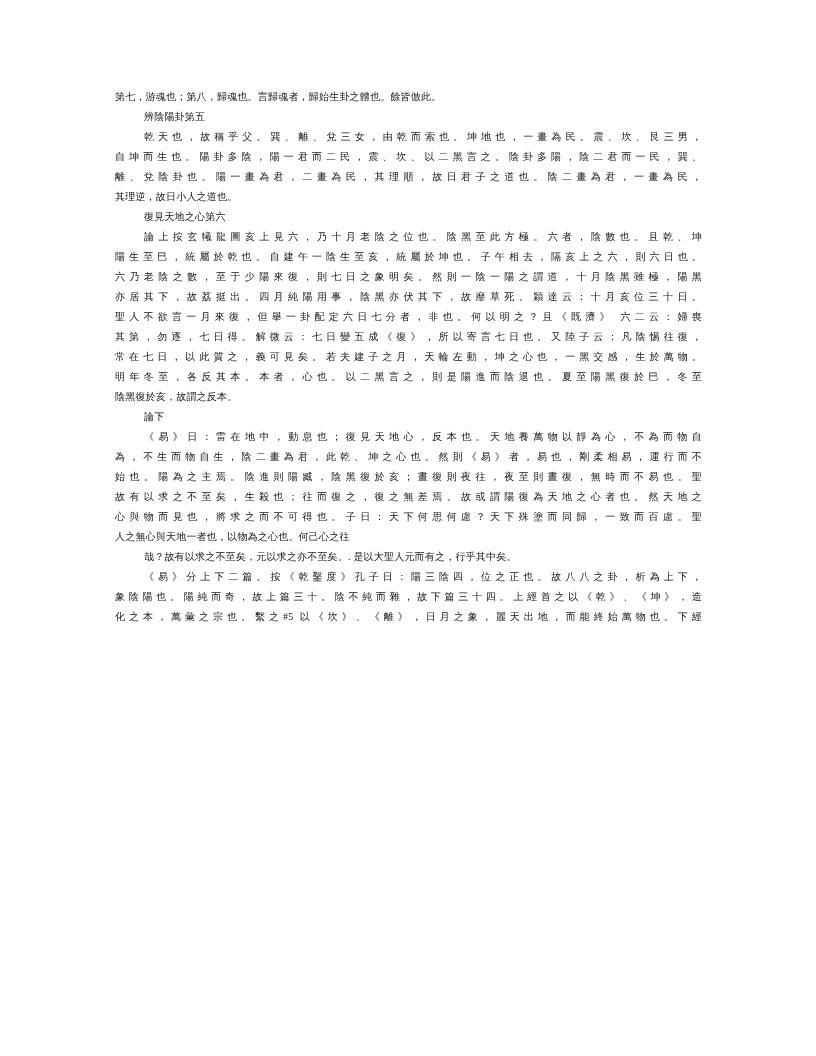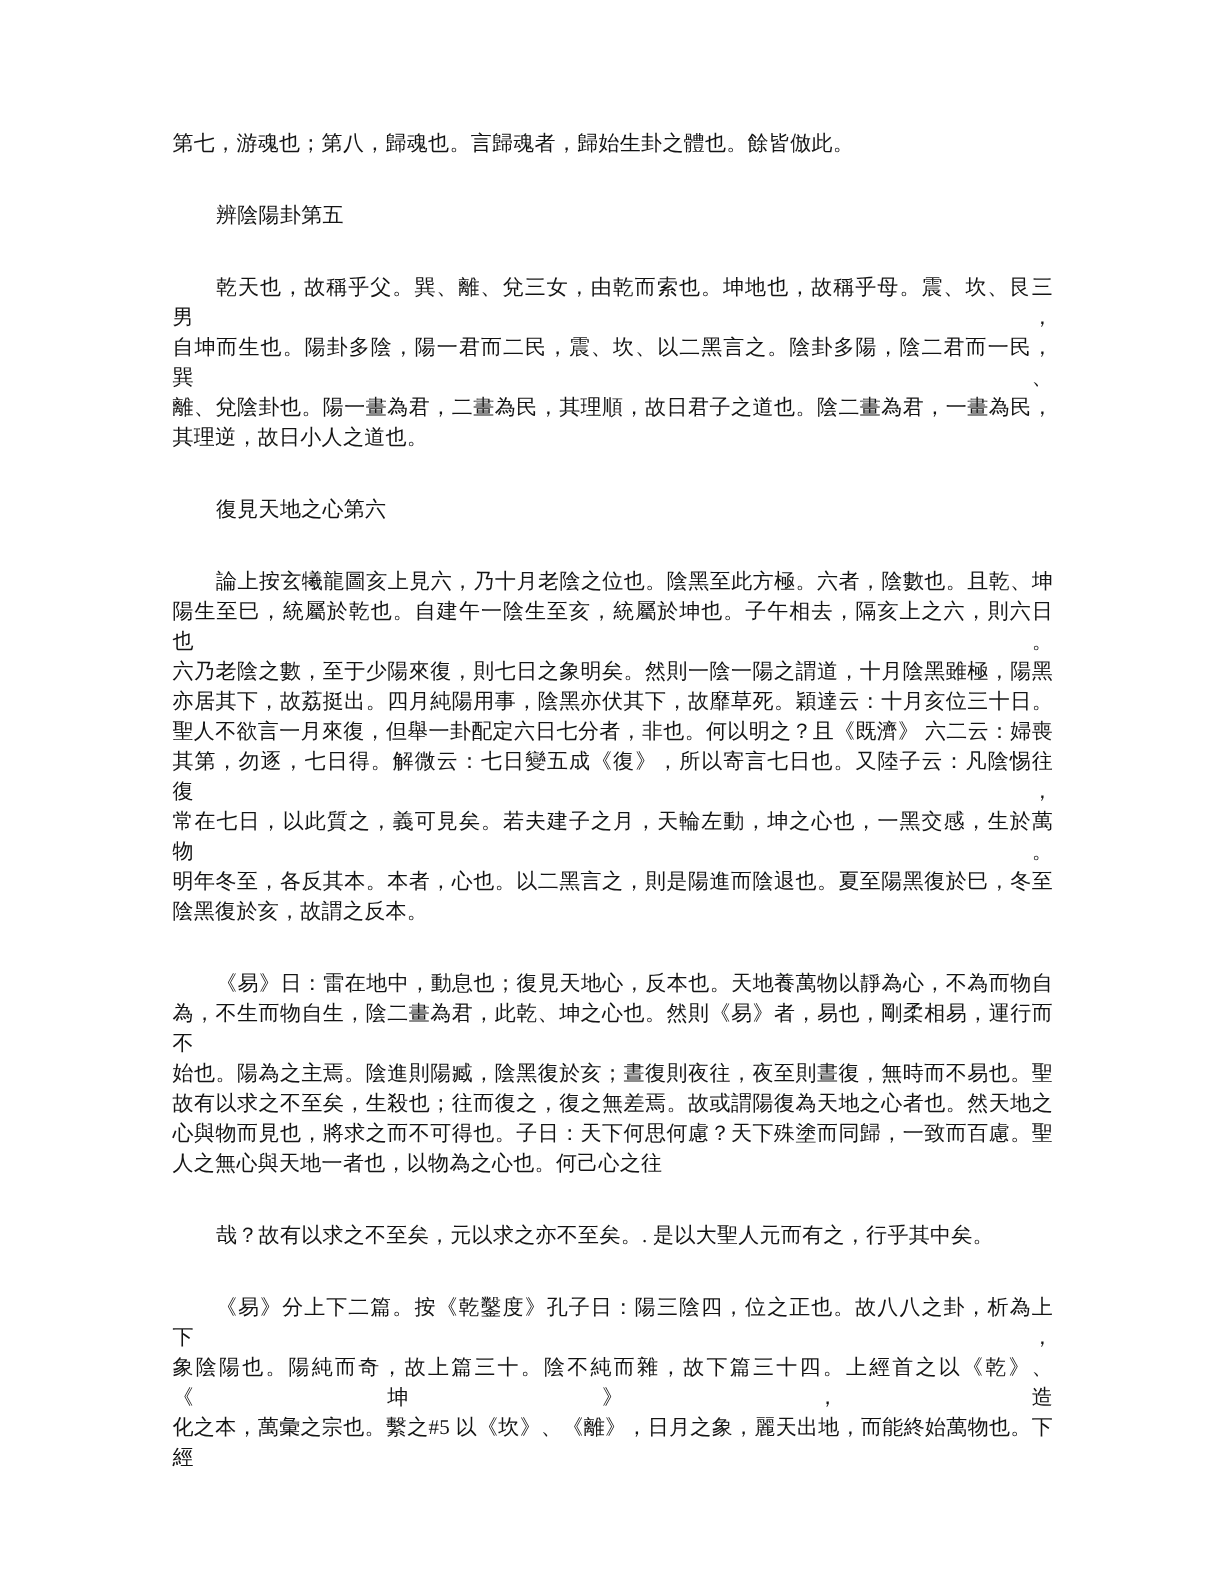--- a/index.html
+++ b/index.html
@@ -9,55 +9,55 @@
     font-family:"Liberation Serif","DejaVu Serif",serif;
     color:#141414;
     overflow:hidden;
   }
   .page{
     position:absolute;
     left:115px;top:87px;
     width:587px;
   }
   .ln{
-    font-size:14px;
+    font-size:10px;
     line-height:20px;
     letter-spacing:0.2px;
     text-align:left;
     white-space:normal;
   }
   .j{
     text-align:justify;
     text-align-last:justify;
   }
   .ind{
     text-indent:29px;
-    margin-top:28px;
   }
 </style>
 </head>
 <body>
 
 <div class="page">
   <div class="ln">第七，游魂也；第八，歸魂也。言歸魂者，歸始生卦之體也。餘皆倣此。</div>
   <div class="ln ind">辨陰陽卦第五</div>
-  <div class="ln ind j">乾天也，故稱乎父。巽、離、兌三女，由乾而索也。坤地也，故稱乎母。震、坎、艮三男，</div>
+  <div class="ln ind j">乾天也，故稱乎父。巽、離、兌三女，由乾而索也。坤地也，一畫為民。震、坎、艮三男，</div>
   <div class="ln j">自坤而生也。陽卦多陰，陽一君而二民，震、坎、以二黑言之。陰卦多陽，陰二君而一民，巽、</div>
   <div class="ln j">離、兌陰卦也。陽一畫為君，二畫為民，其理順，故日君子之道也。陰二畫為君，一畫為民，</div>
   <div class="ln">其理逆，故日小人之道也。</div>
   <div class="ln ind">復見天地之心第六</div>
   <div class="ln ind j">論上按玄犧龍圖亥上見六，乃十月老陰之位也。陰黑至此方極。六者，陰數也。且乾、坤</div>
   <div class="ln j">陽生至巳，統屬於乾也。自建午一陰生至亥，統屬於坤也。子午相去，隔亥上之六，則六日也。</div>
   <div class="ln j">六乃老陰之數，至于少陽來復，則七日之象明矣。然則一陰一陽之謂道，十月陰黑雖極，陽黑</div>
   <div class="ln j">亦居其下，故荔挺出。四月純陽用事，陰黑亦伏其下，故靡草死。穎達云：十月亥位三十日。</div>
   <div class="ln j">聖人不欲言一月來復，但舉一卦配定六日七分者，非也。何以明之？且《既濟》 六二云：婦喪</div>
   <div class="ln j">其第，勿逐，七日得。解微云：七日變五成《復》，所以寄言七日也。又陸子云：凡陰惕往復，</div>
   <div class="ln j">常在七日，以此質之，義可見矣。若夫建子之月，天輪左動，坤之心也，一黑交感，生於萬物。</div>
   <div class="ln j">明年冬至，各反其本。本者，心也。以二黑言之，則是陽進而陰退也。夏至陽黑復於巳，冬至</div>
   <div class="ln">陰黑復於亥，故謂之反本。</div>
+  <div class="ln ind">論下</div>
   <div class="ln ind j">《易》日：雷在地中，動息也；復見天地心，反本也。天地養萬物以靜為心，不為而物自</div>
   <div class="ln j">為，不生而物自生，陰二畫為君，此乾、坤之心也。然則《易》者，易也，剛柔相易，運行而不</div>
   <div class="ln j">始也。陽為之主焉。陰進則陽臧，陰黑復於亥；晝復則夜往，夜至則晝復，無時而不易也。聖</div>
   <div class="ln j">故有以求之不至矣，生殺也；往而復之，復之無差焉。故或謂陽復為天地之心者也。然天地之</div>
   <div class="ln j">心與物而見也，將求之而不可得也。子日：天下何思何慮？天下殊塗而同歸，一致而百慮。聖</div>
   <div class="ln">人之無心與天地一者也，以物為之心也。何己心之往</div>
   <div class="ln ind">哉？故有以求之不至矣，元以求之亦不至矣。. 是以大聖人元而有之，行乎其中矣。</div>
   <div class="ln ind j">《易》分上下二篇。按《乾鑿度》孔子日：陽三陰四，位之正也。故八八之卦，析為上下，</div>
   <div class="ln j">象陰陽也。陽純而奇，故上篇三十。陰不純而雜，故下篇三十四。上經首之以《乾》、《坤》，造</div>
   <div class="ln j">化之本，萬彙之宗也。繫之#5 以《坎》、《離》，日月之象，麗天出地，而能終始萬物也。下經</div>

